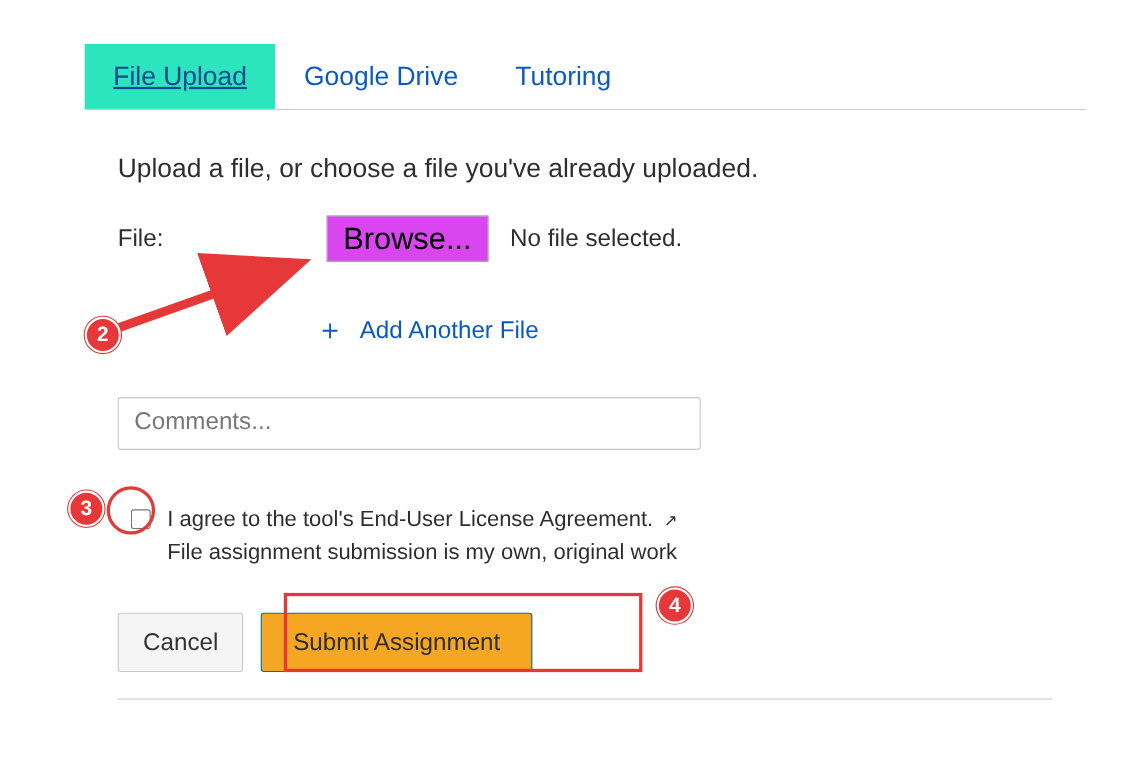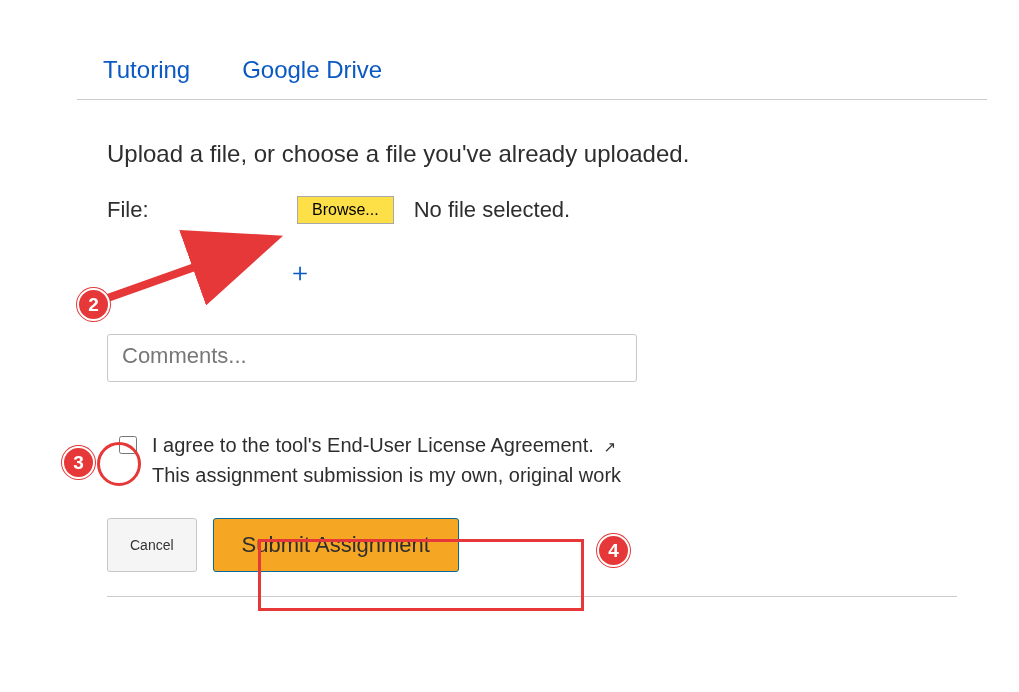--- a/index.html
+++ b/index.html
@@ -45,31 +45,31 @@
   }
   .instruction {
     font-size: 24px;
     color: #2e2e2e;
     margin-bottom: 28px;
   }
   .file-row {
     display: flex;
     align-items: center;
     gap: 10px;
-    margin-bottom: 31px;
+    margin-bottom: 44px;
   }
   .file-label {
     font-size: 22px;
     color: #2e2e2e;
     width: 60px;
   }
   .file-gap { width: 110px; }
   .browse-btn {
-    font-size: 16px;
-    background: #fde047;
+    font-size: 28px;
+    background: #d946ef;
     border: 1px solid #a9a9a9;
     padding: 4px 14px;
     cursor: pointer;
     font-family: inherit;
     text-align: center;
   }
   .no-file {
     font-size: 22px;
     color: #2e2e2e;
     margin-left: 10px;
@@ -102,21 +102,21 @@
     color: #4d7c0f;
     resize: none;
     display: block;
     margin-bottom: 48px;
   }
   .comments::placeholder { color: #777; }
   .agree-row {
     display: flex;
     align-items: flex-start;
     gap: 12px;
-    margin-bottom: 28px;
+    margin-bottom: 40px;
     margin-left: 8px;
   }
   .checkbox {
     width: 18px;
     height: 18px;
     margin-top: 6px;
     cursor: pointer;
   }
   .agree-text {
     font-size: 20px;
@@ -127,21 +127,21 @@
     font-size: 15px;
     color: #2e2e2e;
     margin-left: 4px;
     display: inline-block;
   }
   .button-row {
     display: flex;
     gap: 16px;
   }
   .cancel-btn {
-    font-size: 14px;
+    font-size: 22px;
     background: #f5f5f5;
     border: 1px solid #c7c7c7;
     padding: 13px 22px;
     cursor: pointer;
     font-family: inherit;
     color: #333;
     border-radius: 3px;
   }
   .submit-btn {
     font-size: 22px;
@@ -189,49 +189,51 @@
     border: 3px solid #e63838;
     z-index: 40;
   }
 </style>
 </head>
 <body>
 
 <div class="frame">
 
   <div class="tabs">
+    <a class="tab active">File Upload</a>
+    <a class="tab">Google Drive</a>
     <a class="tab">Tutoring</a>
-    <a class="tab">Google Drive</a>
   </div>
 
   <div class="content">
 
     <div class="instruction">Upload a file, or choose a file you've already uploaded.</div>
 
     <div class="file-row">
       <span class="file-label">File:</span>
       <span class="file-gap"></span>
       <button class="browse-btn">Browse...</button>
       <span class="no-file">No file selected.</span>
     </div>
 
     <div class="add-another-row">
       <a class="add-another">
         <span class="plus-icon">＋</span>
+        <span>Add Another File</span>
       </a>
     </div>
 
     <textarea class="comments" placeholder="Comments..." style=""></textarea>
 
     <div class="agree-row">
       <input type="checkbox" class="checkbox" style="">
       <div class="agree-text">
         <span>I agree to the tool's End-User License Agreement.</span>
         <span class="ext-icon">↗</span><br>
-        <span>This assignment submission is my own, original work</span>
+        <span>File assignment submission is my own, original work</span>
       </div>
     </div>
 
     <div class="button-row">
       <button class="cancel-btn">Cancel</button>
       <button class="submit-btn">Submit Assignment</button>
     </div>
 
     <div class="bottom-rule"></div>
 

